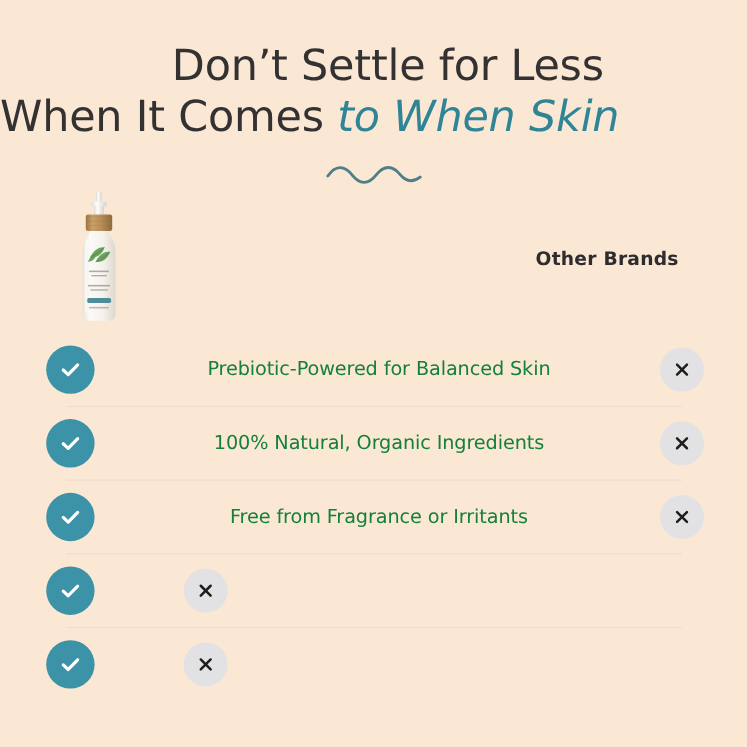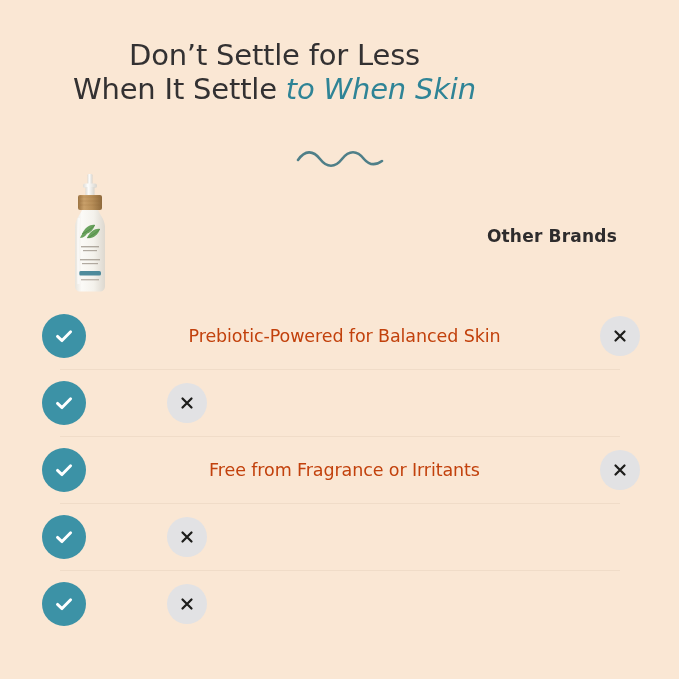--- a/index.html
+++ b/index.html
@@ -21,25 +21,25 @@
     background: #fae7d4;
     box-sizing: border-box;
   }
 
   
   .headline {
     position: absolute;
     top: 38px;
     left: 0;
     width: 549px;
-    text-align: center;
+    text-align: right;
     line-height: 1.18;
     color: #333132;
     font-family: "DejaVu Sans", sans-serif;
-    font-size: 29px;
+    font-size: 39px;
     font-weight: 400;
     letter-spacing: -0.2px;
   }
   .headline .line {
     display: block;
     white-space: nowrap;
   }
   .headline .accent {
     color: #2f8496;
     font-style: italic;
@@ -119,21 +119,21 @@
     justify-content: center;
   }
   .check-circle svg { display: block; }
 
   .label-cell {
     flex: 1 1 auto;
     text-align: center;
     padding: 0 6px;
     font-family: "DejaVu Sans", sans-serif;
     font-size: 17.5px;
-    color: #c2410c;
+    color: #15803d;
     letter-spacing: -0.1px;
     white-space: nowrap;
   }
 
   .x-cell {
     width: 118px;
     flex: 0 0 118px;
     display: flex;
     justify-content: center;
     align-items: center;
@@ -149,21 +149,21 @@
   }
   .x-circle svg { display: block; }
 </style>
 </head>
 <body>
 
 <div class="canvas">
 
   <div class="headline">
     <span class="line">Don’t Settle for Less</span>
-    <span class="line"><span>When It Settle </span><span class="accent">to When Skin</span></span>
+    <span class="line"><span>When It Comes </span><span class="accent">to When Skin</span></span>
   </div>
 
   <div class="squiggle">
     <svg viewBox="0 0 90 24" width="90" height="24" aria-hidden="true">
       <path d="M3 14 C 10 4, 18 4, 25 13 C 32 22, 40 22, 47 13 C 54 4, 62 4, 69 13 C 74 19, 80 20, 87 15" fill="none" stroke="#4f7f88" stroke-width="2.6" stroke-linecap="round"></path>
     </svg>
   </div>
 
   <div class="bottle">
     <svg viewBox="0 0 56 118" width="56" height="118" aria-hidden="true">
@@ -244,20 +244,21 @@
     </div>
 
     <div class="row">
       <div class="check-cell">
         <span class="check-circle">
           <svg viewBox="0 0 24 24" width="24" height="24" aria-hidden="true">
             <path d="M5.5 12.4 L10 16.6 L18.6 7.8" fill="none" stroke="#ffffff" stroke-width="2.9" stroke-linecap="round" stroke-linejoin="round"></path>
           </svg>
         </span>
       </div>
+      <div class="label-cell">100% Natural, Organic Ingredients</div>
       <div class="x-cell">
         <span class="x-circle">
           <svg viewBox="0 0 24 24" width="18" height="18" aria-hidden="true">
             <path d="M6 6 L18 18 M18 6 L6 18" fill="none" stroke="#1d1d1b" stroke-width="3" stroke-linecap="round"></path>
           </svg>
         </span>
       </div>
     </div>
 
     <div class="row">

